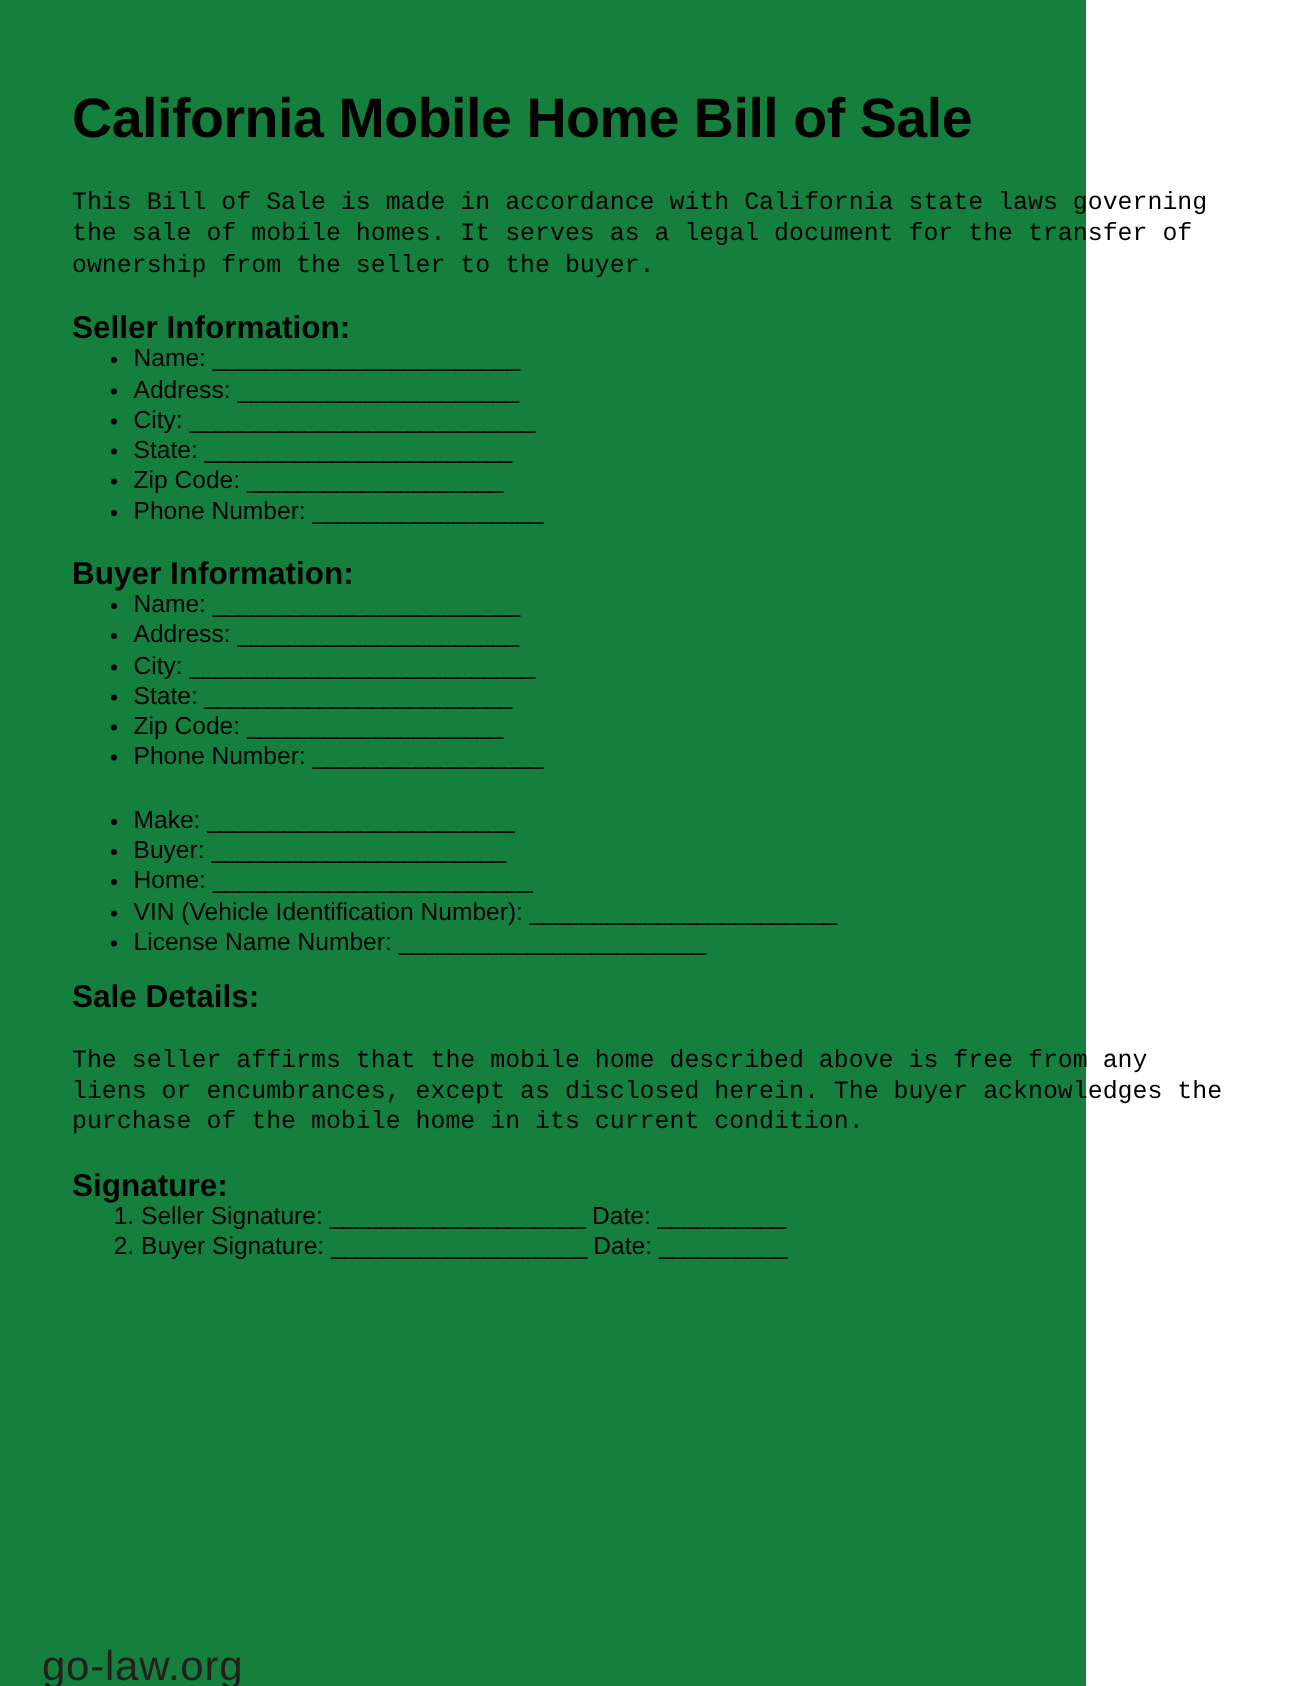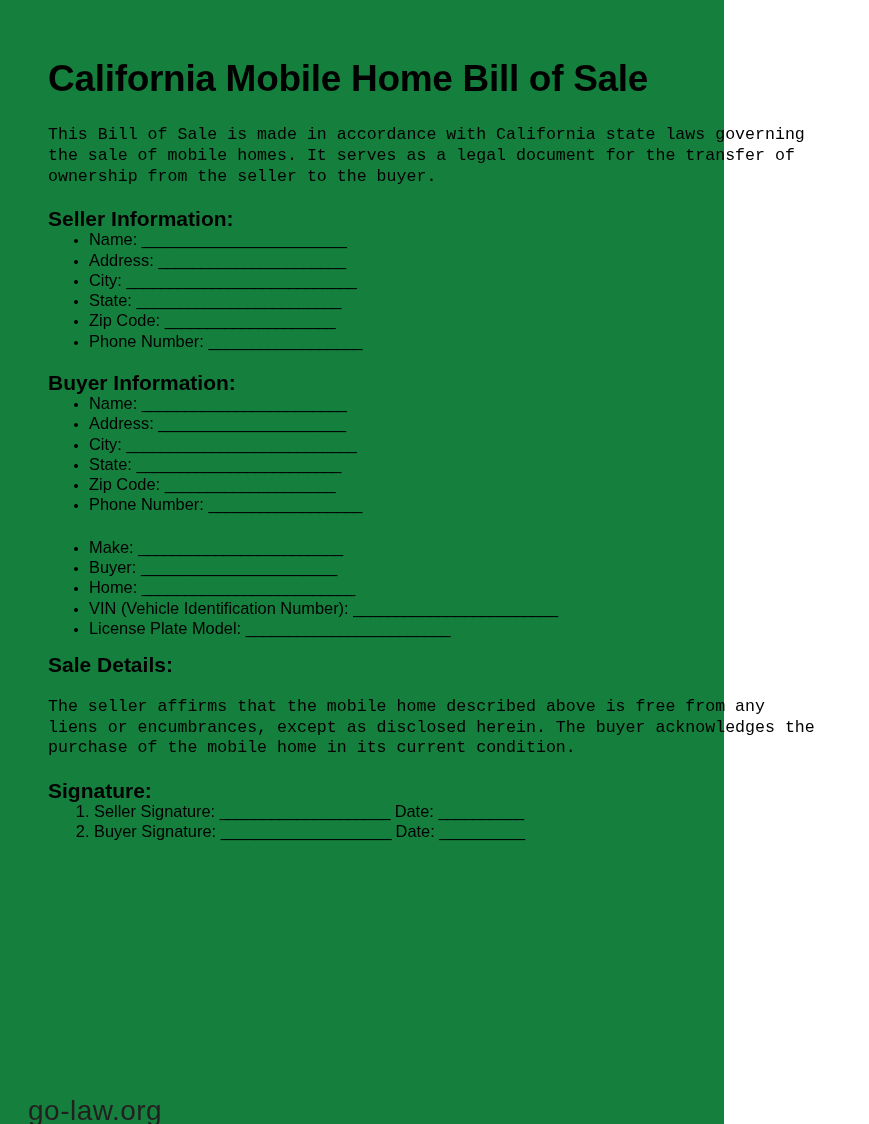--- a/index.html
+++ b/index.html
@@ -207,21 +207,21 @@
       </li>
       <li>
         <span>Home:</span>
         <span class="blank">_________________________</span>
       </li>
       <li>
         <span>VIN (Vehicle Identification Number):</span>
         <span class="blank">________________________</span>
       </li>
       <li>
-        <span>License Plate Model:</span>
+        <span>License Name Number:</span>
         <span class="blank">________________________</span>
       </li>
     </ul>
 
     <div class="sec-gap-sm"></div>
 
     <h2 class="section-head">Sale Details:</h2>
 
 
     <div class="sec-gap"></div>

